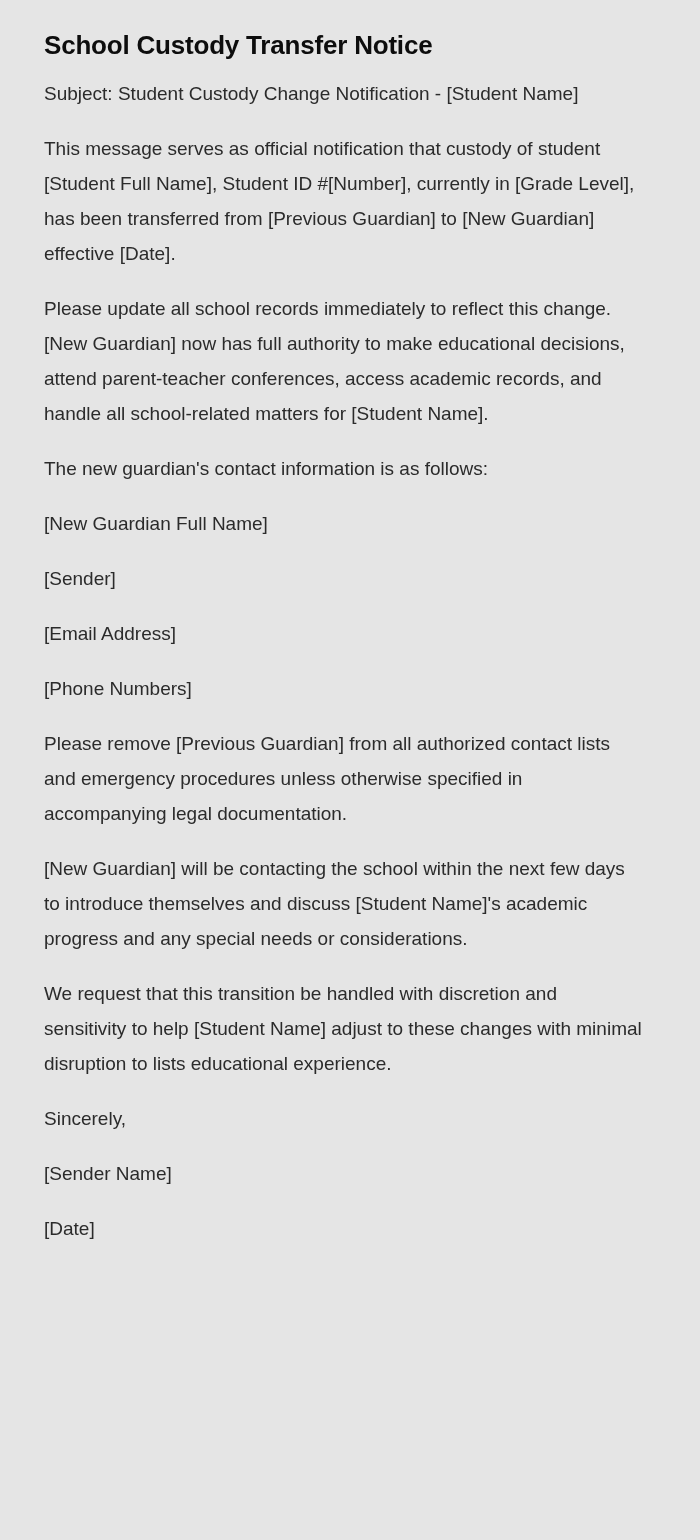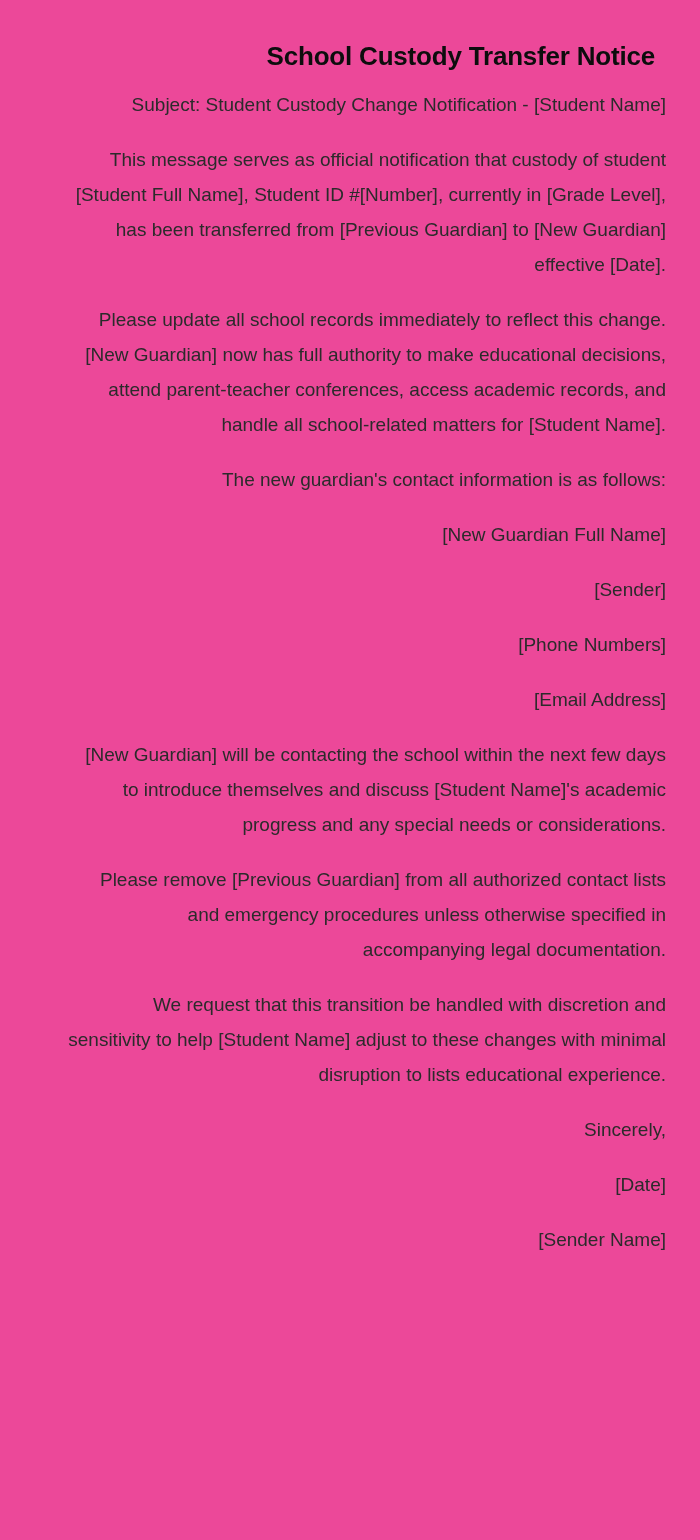--- a/index.html
+++ b/index.html
@@ -11,44 +11,43 @@
   body {
     width: 700px;
     min-height: 1540px;
     font-family: "Liberation Sans", "DejaVu Sans", sans-serif;
     -webkit-font-smoothing: antialiased;
   }
   .page {
     width: 700px;
     min-height: 1540px;
     box-sizing: border-box;
-    background: #ec4899;
-    padding: 15px;
+    background: #e5e5e5;
+    padding: 4px;
     position: relative;
-    text-align: right;
   }
   .doc {
     box-sizing: border-box;
     padding: 24px 60px 30px 40px;
   }
   .doc-title {
     font-size: 26px;
     line-height: 34px;
     font-weight: 700;
     color: #0d0d0d;
     letter-spacing: -0.2px;
     margin: 0 0 14px 0;
     width: 600px;
   }
   .doc-para {
     font-size: 19px;
     line-height: 35px;
     font-weight: 400;
     color: #2b2b2b;
-    margin: 0 0 20px 11px;
+    margin: 0 0 20px 0;
     width: 600px;
     word-wrap: break-word;
     overflow-wrap: break-word;
   }
   .doc-para:last-child {
     margin-bottom: 0;
   }
 </style>
 </head>
 <body>
@@ -56,23 +55,23 @@
 <div class="page">
   <article class="doc">
     <h1 class="doc-title">School Custody Transfer Notice</h1>
     <div id="para-container">
         <p class="doc-para">Subject: Student Custody Change Notification - [Student Name]</p>
         <p class="doc-para">This message serves as official notification that custody of student [Student Full Name], Student ID #[Number], currently in [Grade Level], has been transferred from [Previous Guardian] to [New Guardian] effective [Date].</p>
         <p class="doc-para">Please update all school records immediately to reflect this change. [New Guardian] now has full authority to make educational decisions, attend parent-teacher conferences, access academic records, and handle all school-related matters for [Student Name].</p>
         <p class="doc-para">The new guardian's contact information is as follows:</p>
         <p class="doc-para">[New Guardian Full Name]</p>
         <p class="doc-para">[Sender]</p>
+        <p class="doc-para">[Email Address]</p>
         <p class="doc-para">[Phone Numbers]</p>
-        <p class="doc-para">[Email Address]</p>
+        <p class="doc-para">Please remove [Previous Guardian] from all authorized contact lists and emergency procedures unless otherwise specified in accompanying legal documentation.</p>
         <p class="doc-para">[New Guardian] will be contacting the school within the next few days to introduce themselves and discuss [Student Name]'s academic progress and any special needs or considerations.</p>
-        <p class="doc-para">Please remove [Previous Guardian] from all authorized contact lists and emergency procedures unless otherwise specified in accompanying legal documentation.</p>
         <p class="doc-para">We request that this transition be handled with discretion and sensitivity to help [Student Name] adjust to these changes with minimal disruption to lists educational experience.</p>
         <p class="doc-para">Sincerely,</p>
+        <p class="doc-para">[Sender Name]</p>
         <p class="doc-para">[Date]</p>
-        <p class="doc-para">[Sender Name]</p>
       </div>
   </article>
 </div>
 
 </body></html>

